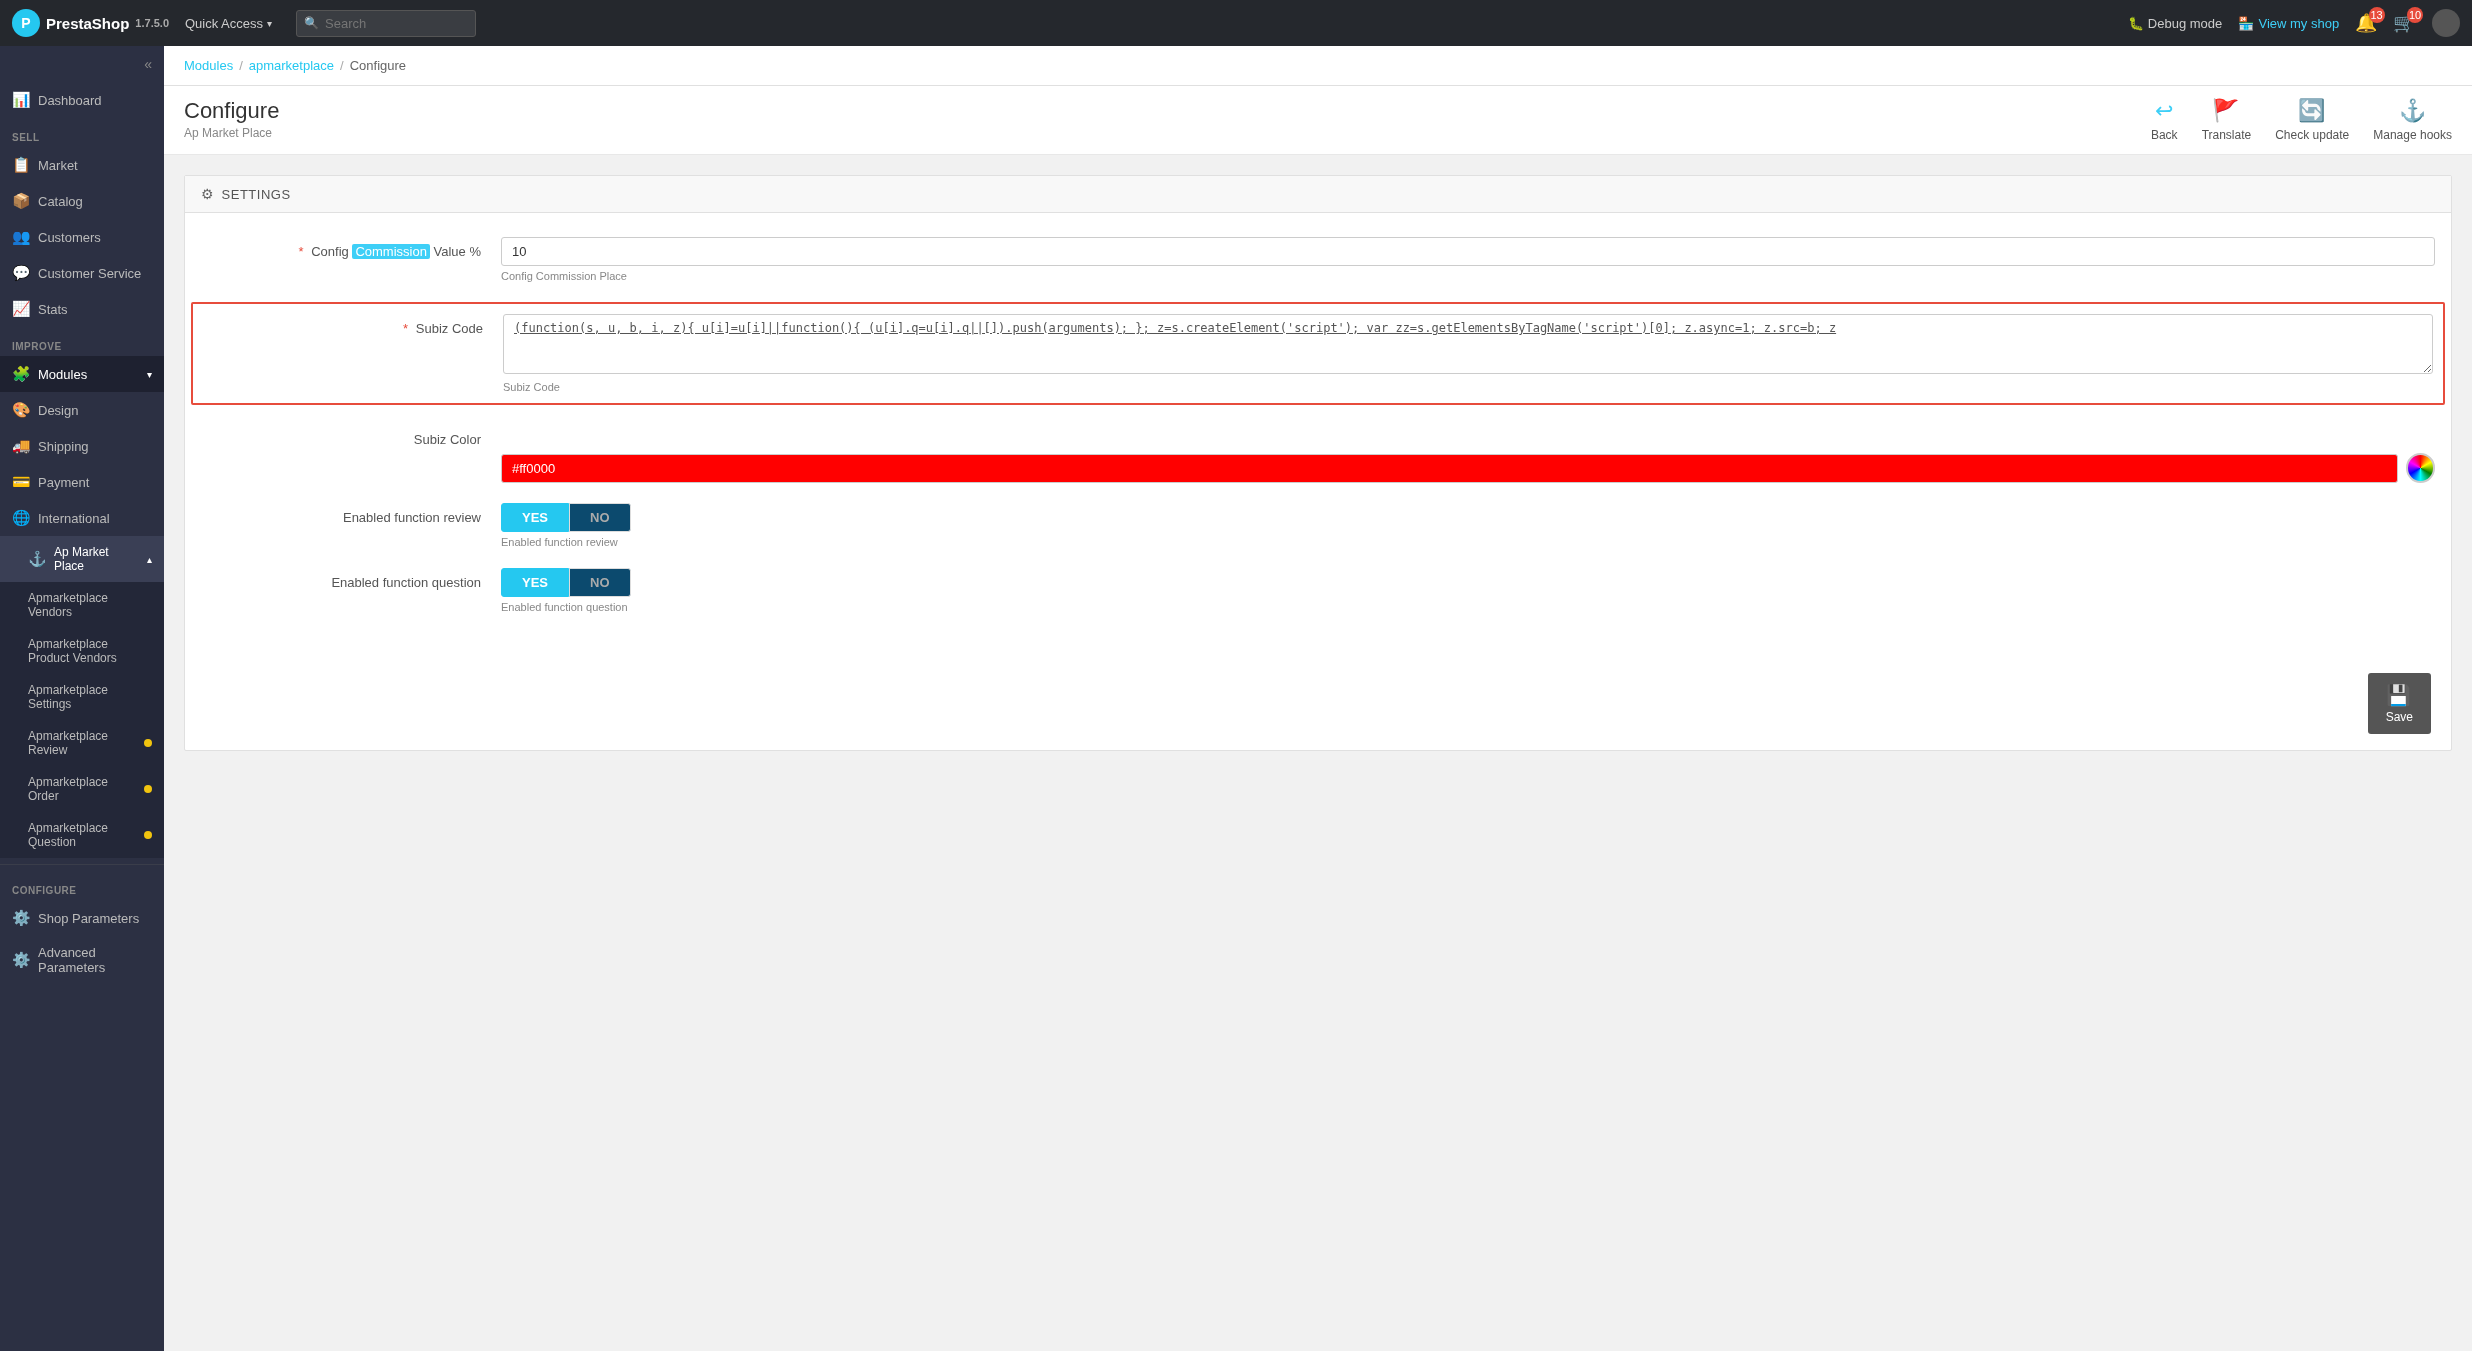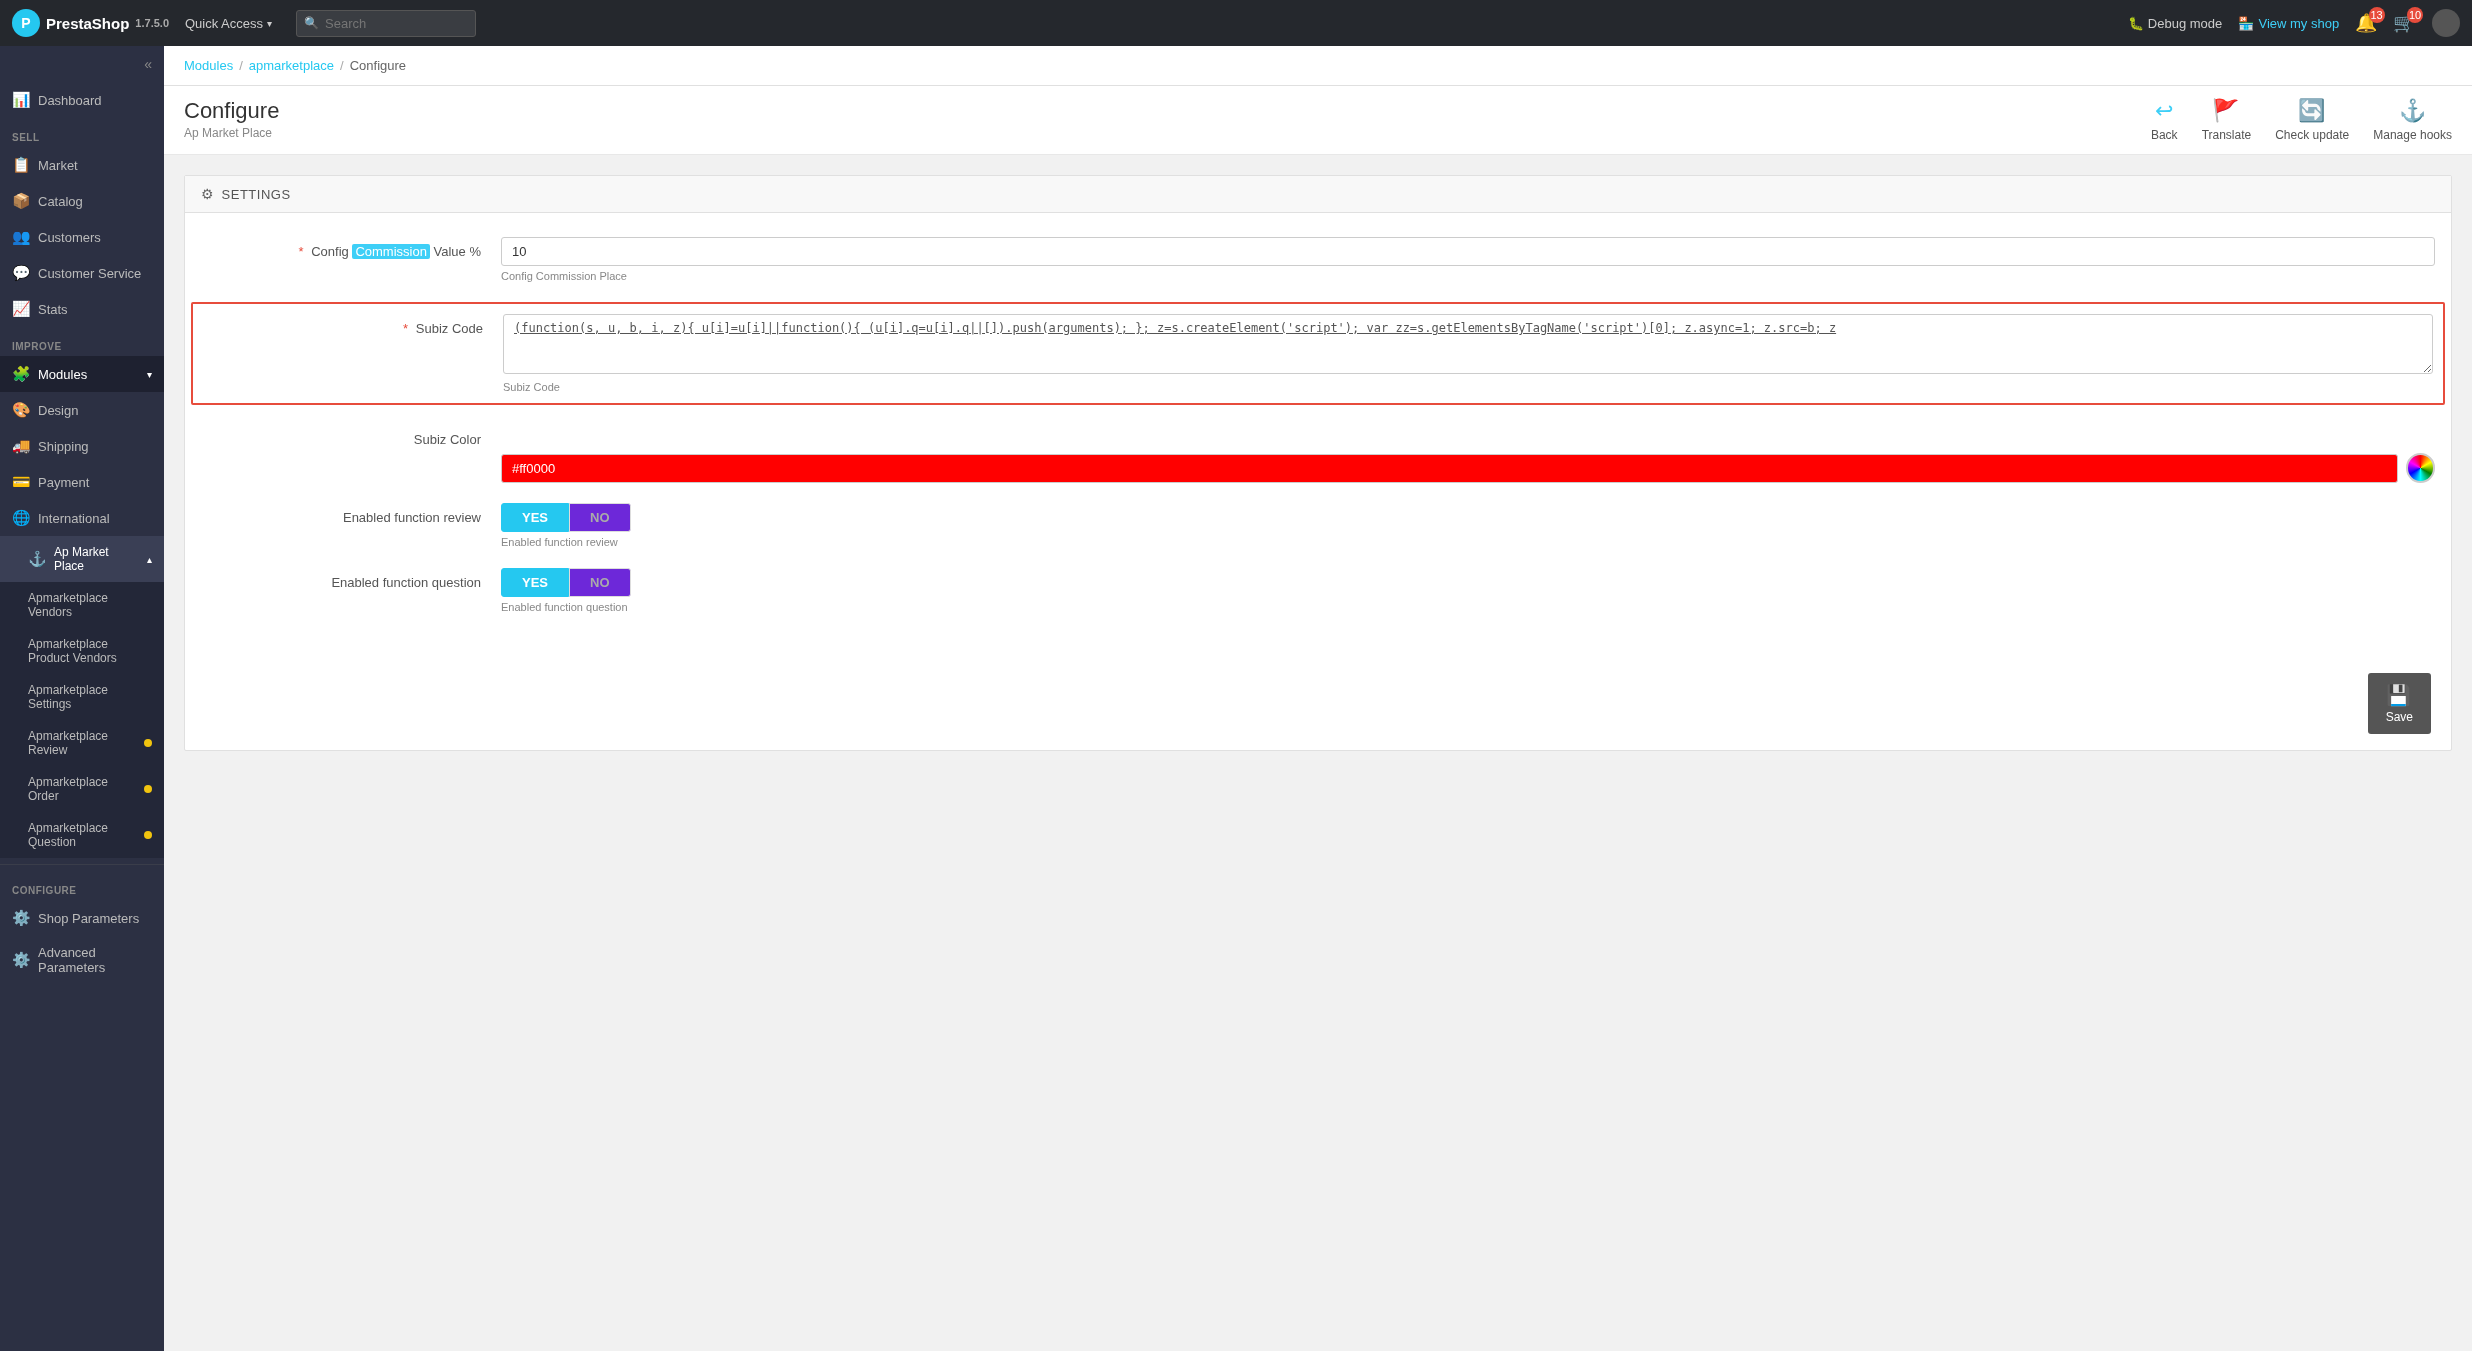--- a/index.html
+++ b/index.html
@@ -94,21 +94,21 @@
 
     
     .color-input-wrapper { display: flex; align-items: center; gap: 8px; margin-top: 28px; }
     .color-text-input { width: 120px; padding: 6px 10px; border: 1px solid #ccc; border-radius: 3px; font-size: 13px; color: #333; background: #ff0000; color: #fff; }
     .color-picker-btn { width: 30px; height: 30px; border-radius: 50%; border: 2px solid #ccc; cursor: pointer; background: conic-gradient(red, yellow, green, cyan, blue, magenta, red); }
 
     
     .toggle-group { display: flex; gap: 0; }
     .toggle-btn { padding: 6px 20px; border: 1px solid #ccc; font-size: 13px; cursor: pointer; font-weight: 600; }
     .toggle-btn.yes { background: #25c8f0; color: #fff; border-color: #25c8f0; border-radius: 3px 0 0 3px; text-align: center; }
-    .toggle-btn.no { background: #6d28d9; color: #aaa; border-color: #ddd; border-radius: 0 3px 3px 0; }
+    .toggle-btn.no { background: #0c4a6e; color: #aaa; border-color: #ddd; border-radius: 0 3px 3px 0; }
 
     
     .save-btn-area { display: flex; justify-content: flex-end; padding: 16px 20px; }
     .save-btn { background: #555; color: #fff; border: none; padding: 10px 18px; border-radius: 3px; cursor: pointer; display: flex; flex-direction: column; align-items: center; gap: 3px; font-size: 12px; }
     .save-btn .save-icon { font-size: 20px; }
   </style>
 </head>
 <body>
 
 <nav class="topnav">

